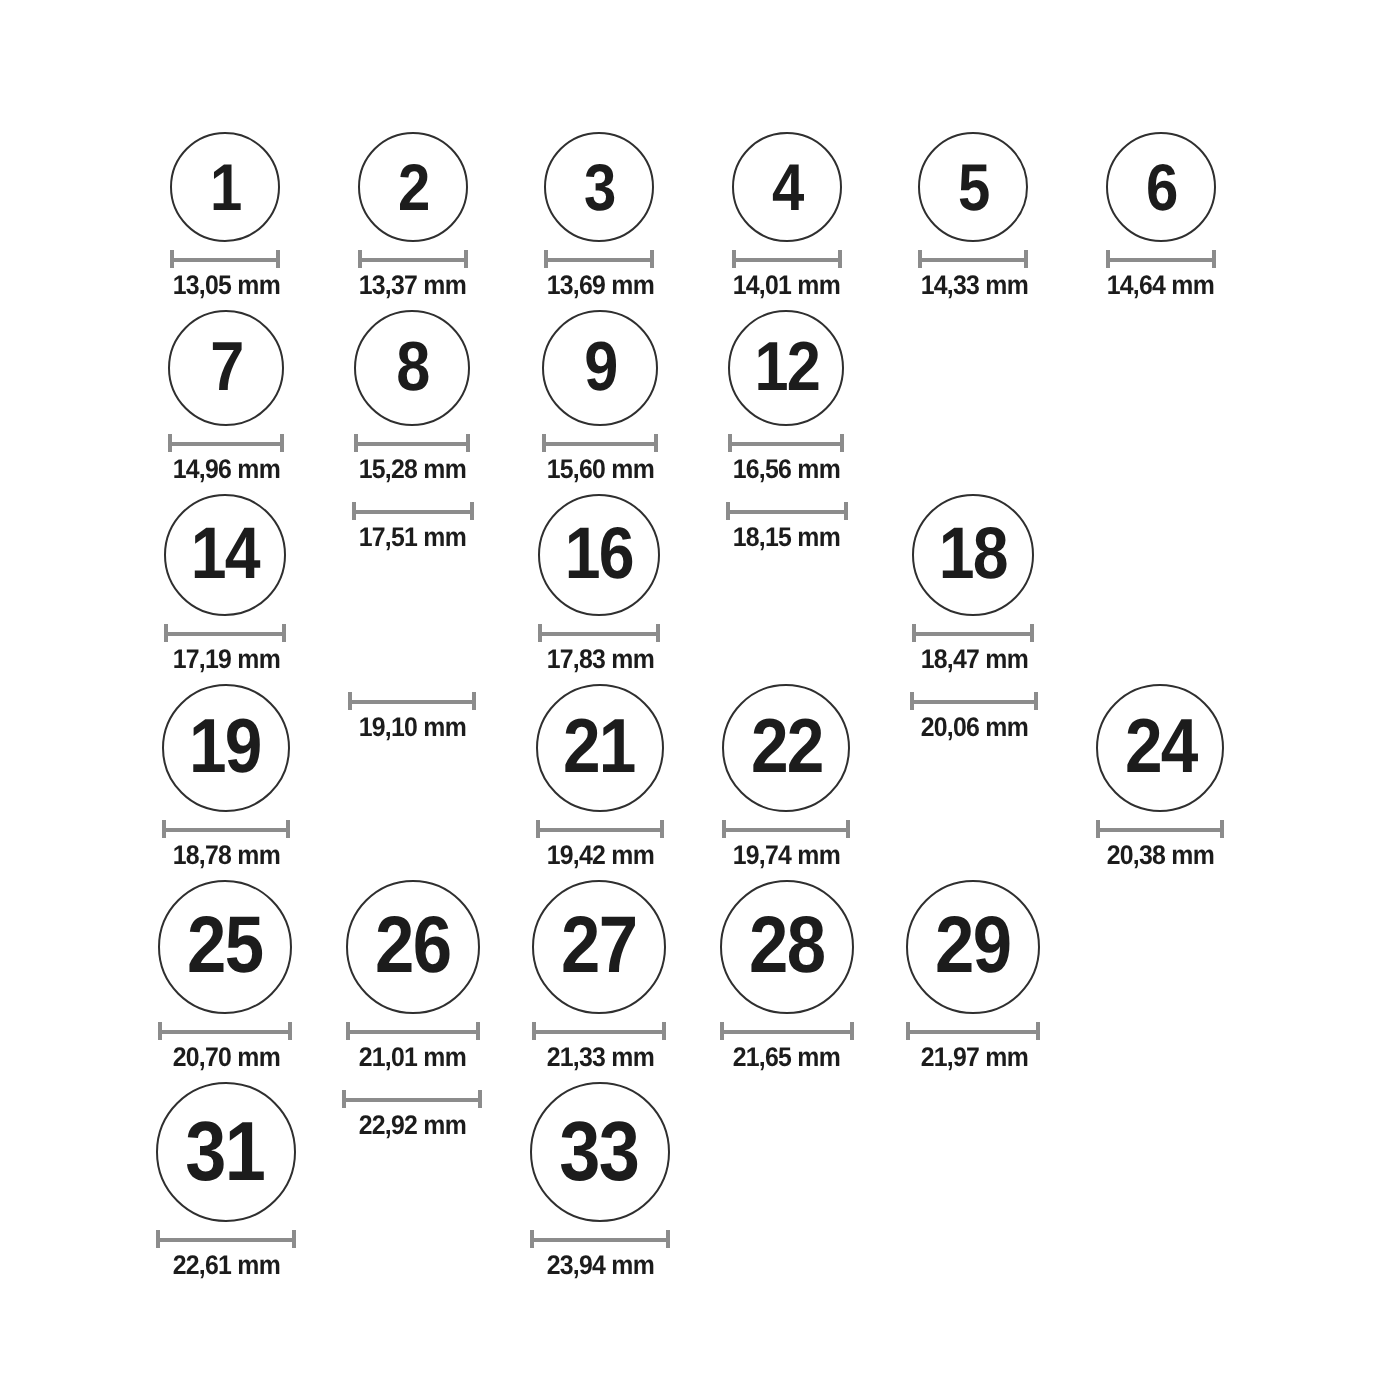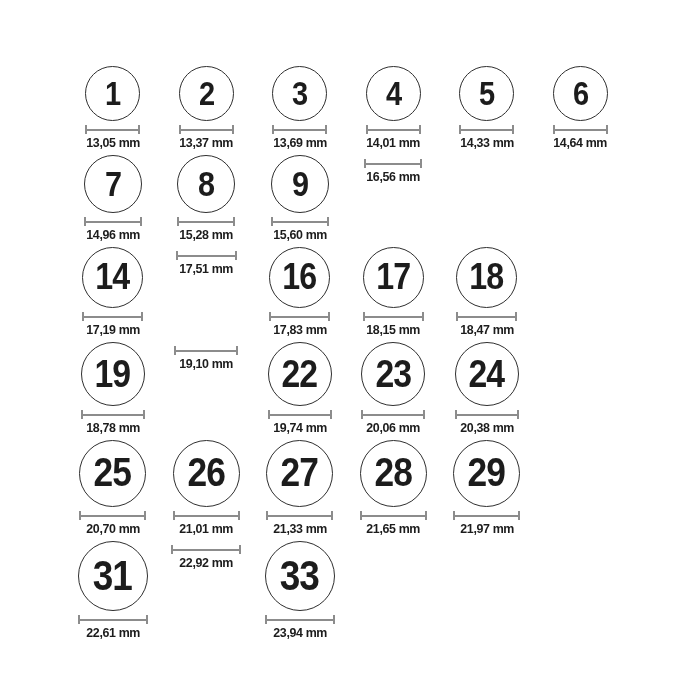--- a/index.html
+++ b/index.html
@@ -140,20 +140,23 @@
         <div class="mm">15,28 mm</div>
       </div>
       <div class="cell">
         <div class="circle">
           <div class="num">9</div>
         </div>
         <div class="dim"></div>
         <div class="mm">15,60 mm</div>
       </div>
       <div class="cell">
+        <div class="circle">
+          <div class="num">12</div>
+        </div>
         <div class="dim"></div>
         <div class="mm">16,56 mm</div>
       </div>
     </div>
     <div class="size-row row-2">
       <div class="cell">
         <div class="circle">
           <div class="num">14</div>
         </div>
         <div class="dim"></div>
@@ -164,23 +167,20 @@
         <div class="mm">17,51 mm</div>
       </div>
       <div class="cell">
         <div class="circle">
           <div class="num">16</div>
         </div>
         <div class="dim"></div>
         <div class="mm">17,83 mm</div>
       </div>
       <div class="cell">
-        <div class="circle">
-          <div class="num">17</div>
-        </div>
         <div class="dim"></div>
         <div class="mm">18,15 mm</div>
       </div>
       <div class="cell">
         <div class="circle">
           <div class="num">18</div>
         </div>
         <div class="dim"></div>
         <div class="mm">18,47 mm</div>
       </div>
@@ -192,29 +192,33 @@
         </div>
         <div class="dim"></div>
         <div class="mm">18,78 mm</div>
       </div>
       <div class="cell">
         <div class="dim"></div>
         <div class="mm">19,10 mm</div>
       </div>
       <div class="cell">
         <div class="circle">
+          <div class="num">21</div>
+        </div>
+        <div class="dim"></div>
+        <div class="mm">19,42 mm</div>
+      </div>
+      <div class="cell">
+        <div class="circle">
           <div class="num">22</div>
         </div>
         <div class="dim"></div>
         <div class="mm">19,74 mm</div>
       </div>
       <div class="cell">
-        <div class="circle">
-          <div class="num">23</div>
-        </div>
         <div class="dim"></div>
         <div class="mm">20,06 mm</div>
       </div>
       <div class="cell">
         <div class="circle">
           <div class="num">24</div>
         </div>
         <div class="dim"></div>
         <div class="mm">20,38 mm</div>
       </div>

